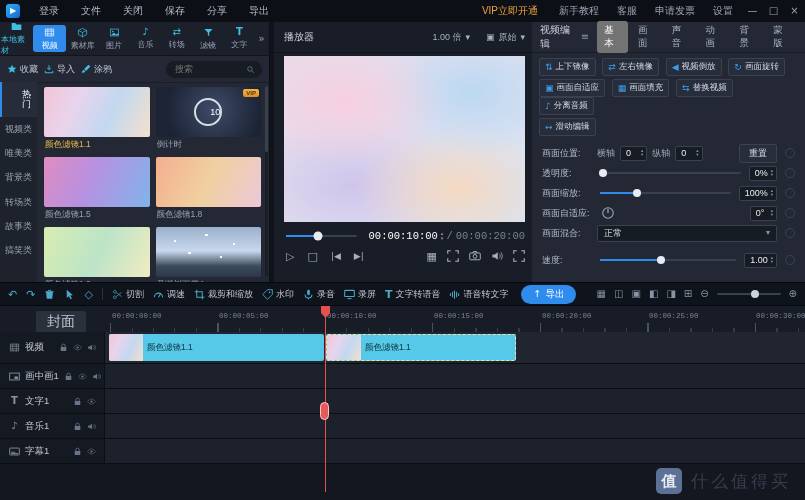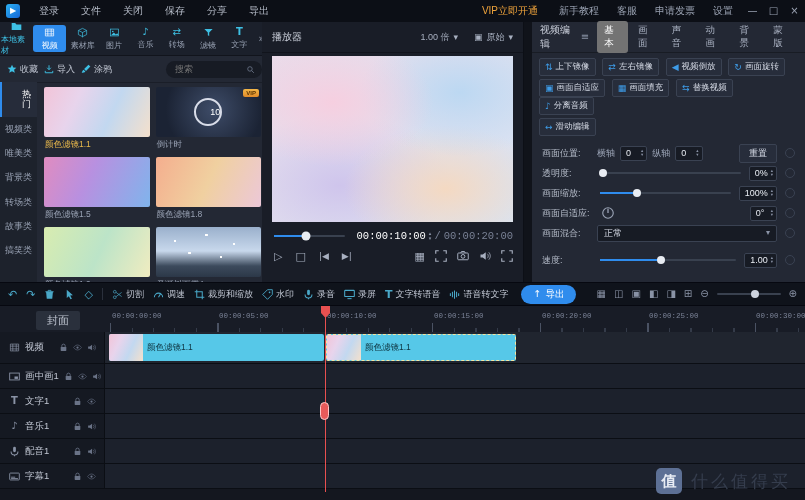--- a/index.html
+++ b/index.html
@@ -51,21 +51,21 @@
     radial-gradient(circle 1.2px at 48% 16%,#fff 0 1.2px,transparent 1.3px),
     radial-gradient(circle 1.2px at 74% 34%,#fff 0 1.2px,transparent 1.3px),
     radial-gradient(circle 1.2px at 32% 52%,#fff 0 1.2px,transparent 1.3px),
     radial-gradient(circle 1.2px at 62% 60%,#fff 0 1.2px,transparent 1.3px);}
   .vip-badge{position:absolute;top:2px;right:2px;background:linear-gradient(#f2b648,#e08a28);color:#5a3400;font-size:6px;font-weight:bold;border-radius:2px;padding:1px 3px;}
   .ring{position:absolute;left:50%;top:50%;transform:translate(-50%,-50%);width:24px;height:24px;border:2px solid #d8dce8;border-radius:50%;display:flex;align-items:center;justify-content:flex-end;color:#fff;font-size:9px;}
   .m-scroll{position:absolute;right:1px;top:64px;width:3px;height:190px;background:#1a1e26;border-radius:2px;}
   .m-scroll-thumb{height:66px;background:#39414f;border-radius:2px;}
 
   
-  .player{position:absolute;top:22px;left:262px;width:262px;height:260px;background:#191d27;border-right:1px solid #0c0f16;box-sizing:border-box;}
+  .player{position:absolute;top:22px;left:274px;width:262px;height:260px;background:#191d27;border-right:1px solid #0c0f16;box-sizing:border-box;}
   .p-head{height:30px;display:flex;align-items:center;padding:0 10px;font-size:10px;color:#c8cdd8;border-bottom:1px solid #11141c;}
   .p-head-right{margin-left:auto;display:flex;gap:16px;font-size:9px;color:#a8b0c0;align-items:center;}
   .p-chip{display:flex;align-items:center;gap:4px;justify-content:center;}
   .p-view{position:absolute;top:34px;left:10px;right:10px;height:166px;background:
     radial-gradient(ellipse 60% 55% at 25% 28%,#f6cfe0 0%,rgba(246,207,224,0) 70%),
     radial-gradient(ellipse 60% 55% at 78% 22%,#bcd8f2 0%,rgba(188,216,242,0) 70%),
     radial-gradient(ellipse 60% 55% at 72% 80%,#f4d9c2 0%,rgba(244,217,194,0) 70%),
     radial-gradient(ellipse 65% 60% at 28% 78%,#cfc5ec 0%,rgba(207,197,236,0) 72%),
     linear-gradient(135deg,#e9dcea,#d8e4f4);}
   .p-slider-row{position:absolute;top:206px;left:12px;right:10px;height:16px;display:flex;align-items:center;}
@@ -115,21 +115,21 @@
   .tool{display:flex;align-items:center;gap:3px;}
   .vsep{width:1px;height:12px;background:#2a303c;}
   .export-btn{background:#2f8ced;color:#fff;border-radius:10px;padding:3px 12px;display:flex;gap:4px;align-items:center;font-size:9.5px;margin-left:4px;}
   .tbar-right{margin-left:auto;display:flex;align-items:center;gap:8px;color:#8a93a6;font-size:10px;}
   .zoom-track{width:64px;height:2px;background:#39414f;border-radius:1px;position:relative;}
   .zoom-track .knob{position:absolute;left:60%;top:50%;transform:translate(-50%,-50%);width:8px;height:8px;border-radius:50%;background:#cdd3de;}
 
   
   .timeline{position:absolute;top:306px;left:0;right:0;bottom:0;background:#14171f;}
   .tl-ruler{position:absolute;top:0;left:0;right:0;height:26px;background:#181c26;border-bottom:1px solid #0b0e14;}
-  .cover-btn{position:absolute;left:36px;top:5px;padding:2px 11px;background:#2a303c;border-radius:2px;font-size:11px;color:#c0c6d2;}
+  .cover-btn{position:absolute;left:36px;top:5px;padding:2px 11px;background:#2a303c;border-radius:2px;font-size:14px;color:#c0c6d2;}
   .ruler-ticks{position:absolute;left:110px;right:0;top:0;height:26px;
     background-image:
       repeating-linear-gradient(90deg,#4a5263 0 1px,transparent 1px 107.5px),
       repeating-linear-gradient(90deg,#343b49 0 1px,transparent 1px 21.5px);
     background-size:100% 9px,100% 4px;background-position:0 bottom,0 bottom;background-repeat:no-repeat;}
   .ruler-label{position:absolute;top:6px;font-size:7.5px;color:#7a8296;font-family:"Liberation Mono",monospace;white-space:nowrap;}
   .tl-tracks{position:absolute;top:26px;left:0;right:0;bottom:0;}
   .track{display:flex;border-bottom:1px solid #0b0e14;height:25px;box-sizing:border-box;}
   .track.video{height:32px;}
   .t-head{width:105px;background:#151922;display:flex;align-items:center;padding:0 8px 0 9px;gap:5px;flex-shrink:0;border-right:1px solid #0b0e14;box-sizing:border-box;}
@@ -782,37 +782,20 @@
                 <use href="#i-lock"></use>
               </svg>
           <svg class="ic">
                 <use href="#i-speaker"></use>
               </svg>
         </span>
       </div>
       <div class="t-body"></div>
     </div>
 
-    <div class="track">
-      <div class="t-head">
-        <svg class="ic t-type">
-              <use href="#i-mic"></use>
-            </svg>
-        <span class="t-name">配音1</span>
-        <span class="t-ctl">
-          <svg class="ic">
-                <use href="#i-lock"></use>
-              </svg>
-          <svg class="ic">
-                <use href="#i-speaker"></use>
-              </svg>
-        </span>
-      </div>
-      <div class="t-body"></div>
-    </div>
 
     <div class="track">
       <div class="t-head">
         <svg class="ic t-type">
               <use href="#i-subtitle"></use>
             </svg>
         <span class="t-name">字幕1</span>
         <span class="t-ctl">
           <svg class="ic">
                 <use href="#i-lock"></use>

